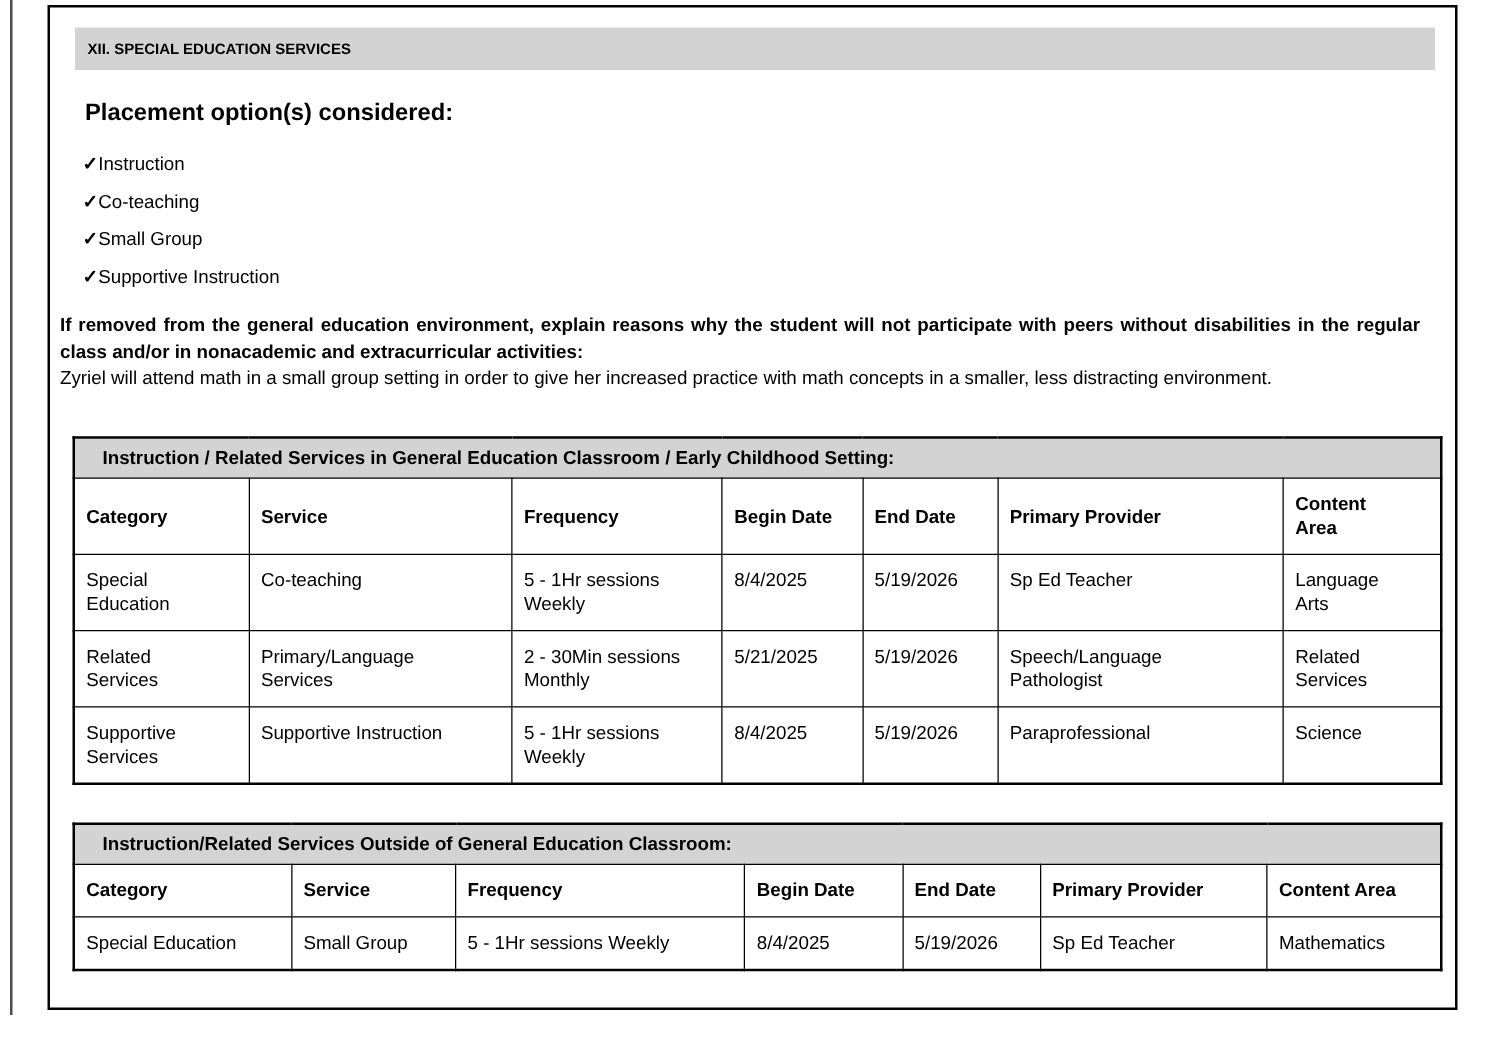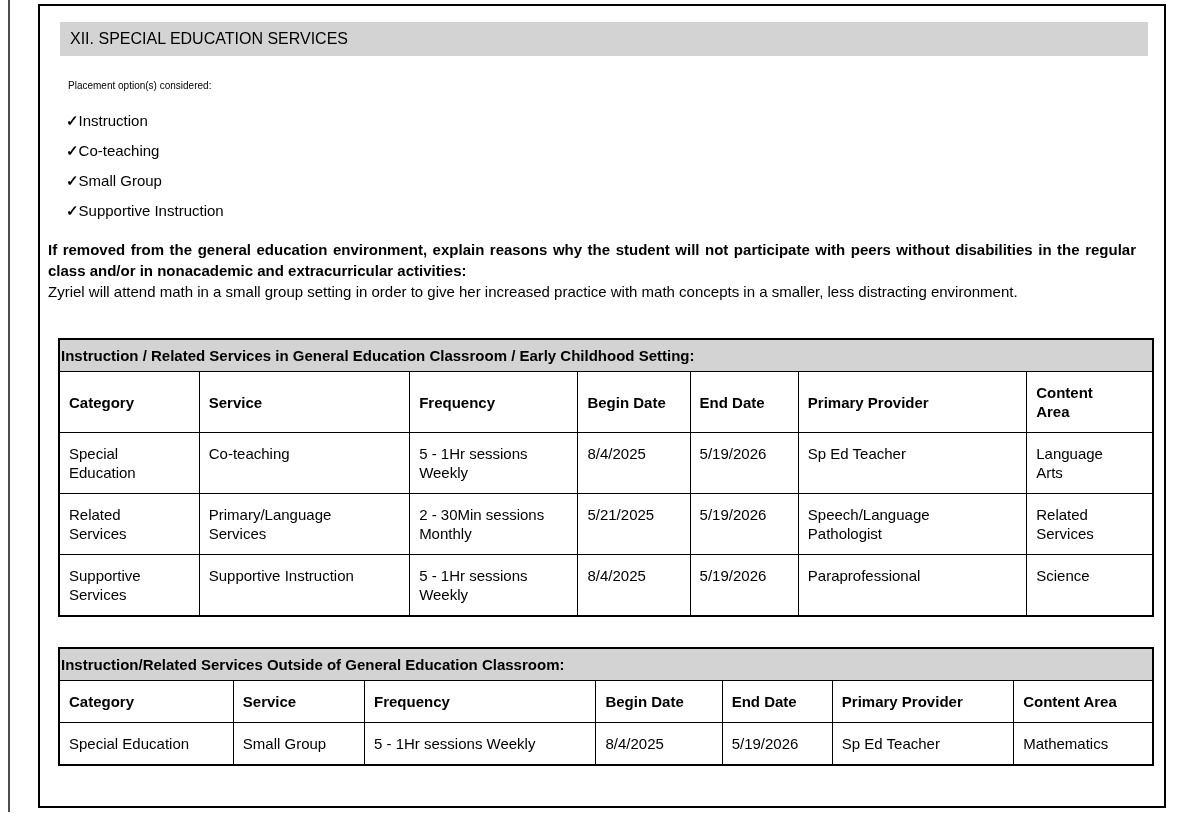--- a/index.html
+++ b/index.html
@@ -21,28 +21,28 @@
     position: absolute;
     left: 38px; top: 4px;
     width: 1128px; height: 804px;
     border: 2px solid #000;
     background: #fff;
   }
   .section-header {
     margin: 16px 16px 0 20px;
     background: #d3d3d3;
     padding: 8px 10px;
-    font-weight: normal;
-    font-size: 16px;
+    font-weight: bold;
+    font-size: 12px;
     line-height: 18px;
   }
   .placement-heading {
     margin: 24px 0 16px 28px;
-    font-weight: normal;
-    font-size: 10px;
+    font-weight: bold;
+    font-size: 19px;
   }
   .placement-options {
     list-style: none;
     margin: 20px 0 0 26px;
   }
   .placement-options li {
     font-size: 15px;
     line-height: 20px;
     margin-bottom: 10px;
   }
@@ -74,21 +74,21 @@
     overflow: hidden;
   }
   table.services-table th {
     vertical-align: middle;
     font-weight: bold;
   }
   table.services-table td { vertical-align: top; }
   table.services-table tr.table-title td {
     background: #d3d3d3;
     font-weight: bold;
-    padding: 6px 1px;
+    padding: 6px 22px;
     line-height: 19px;
   }
 </style>
 </head>
 <body>
 
 <div class="page-edge"></div>
 
 <div class="content-box">
 

